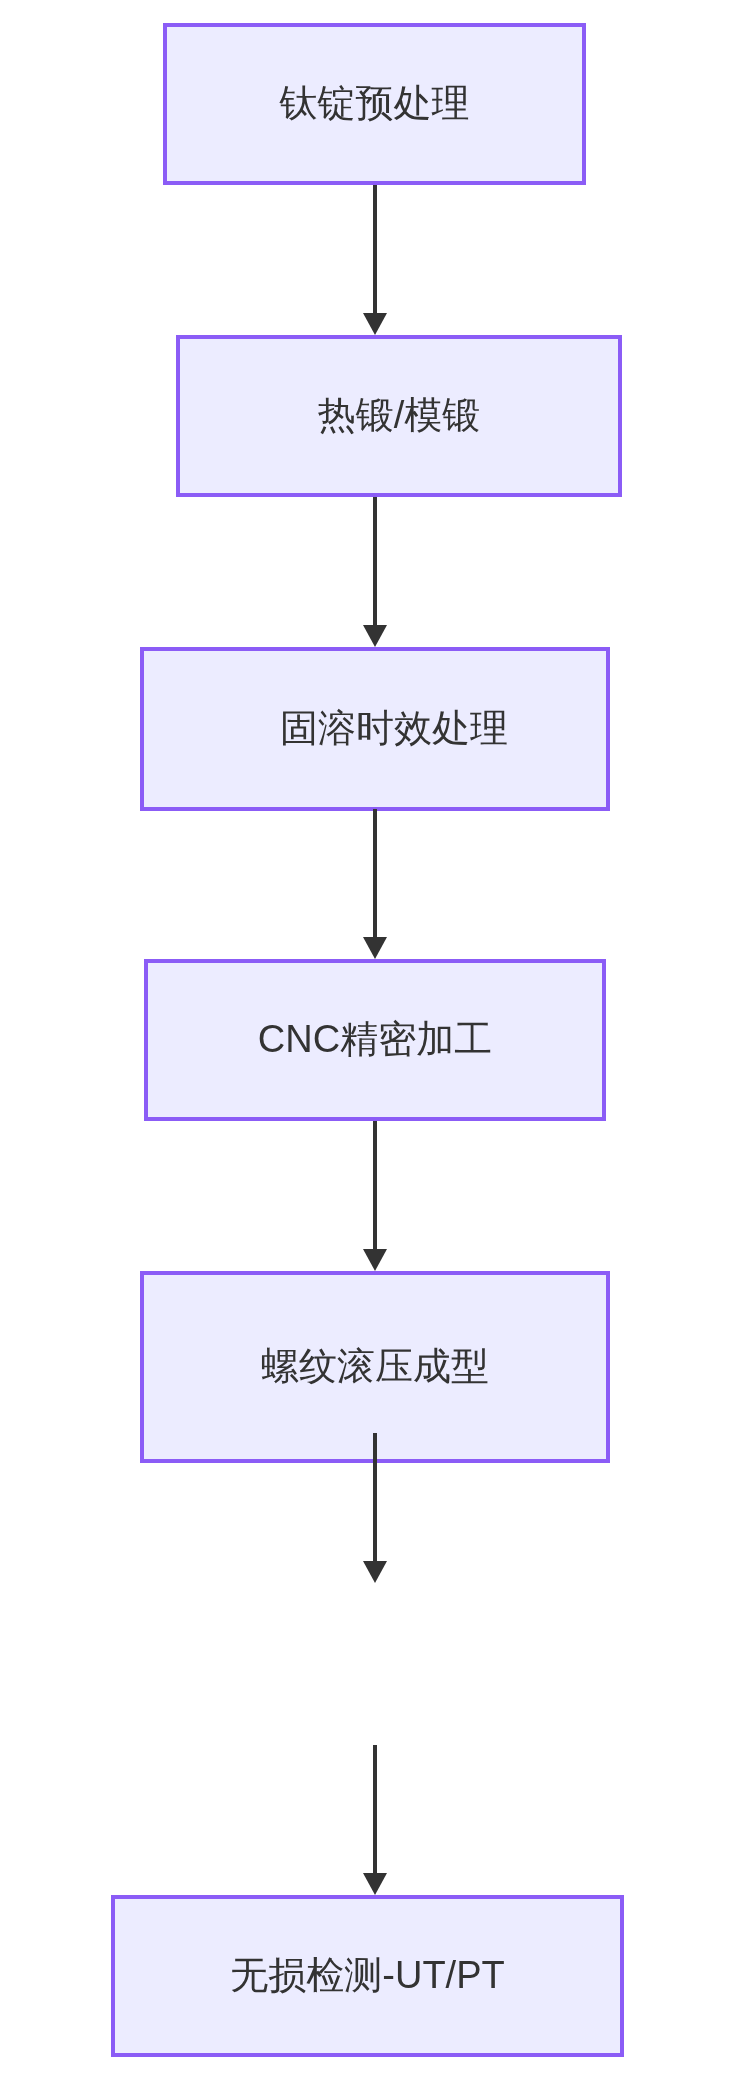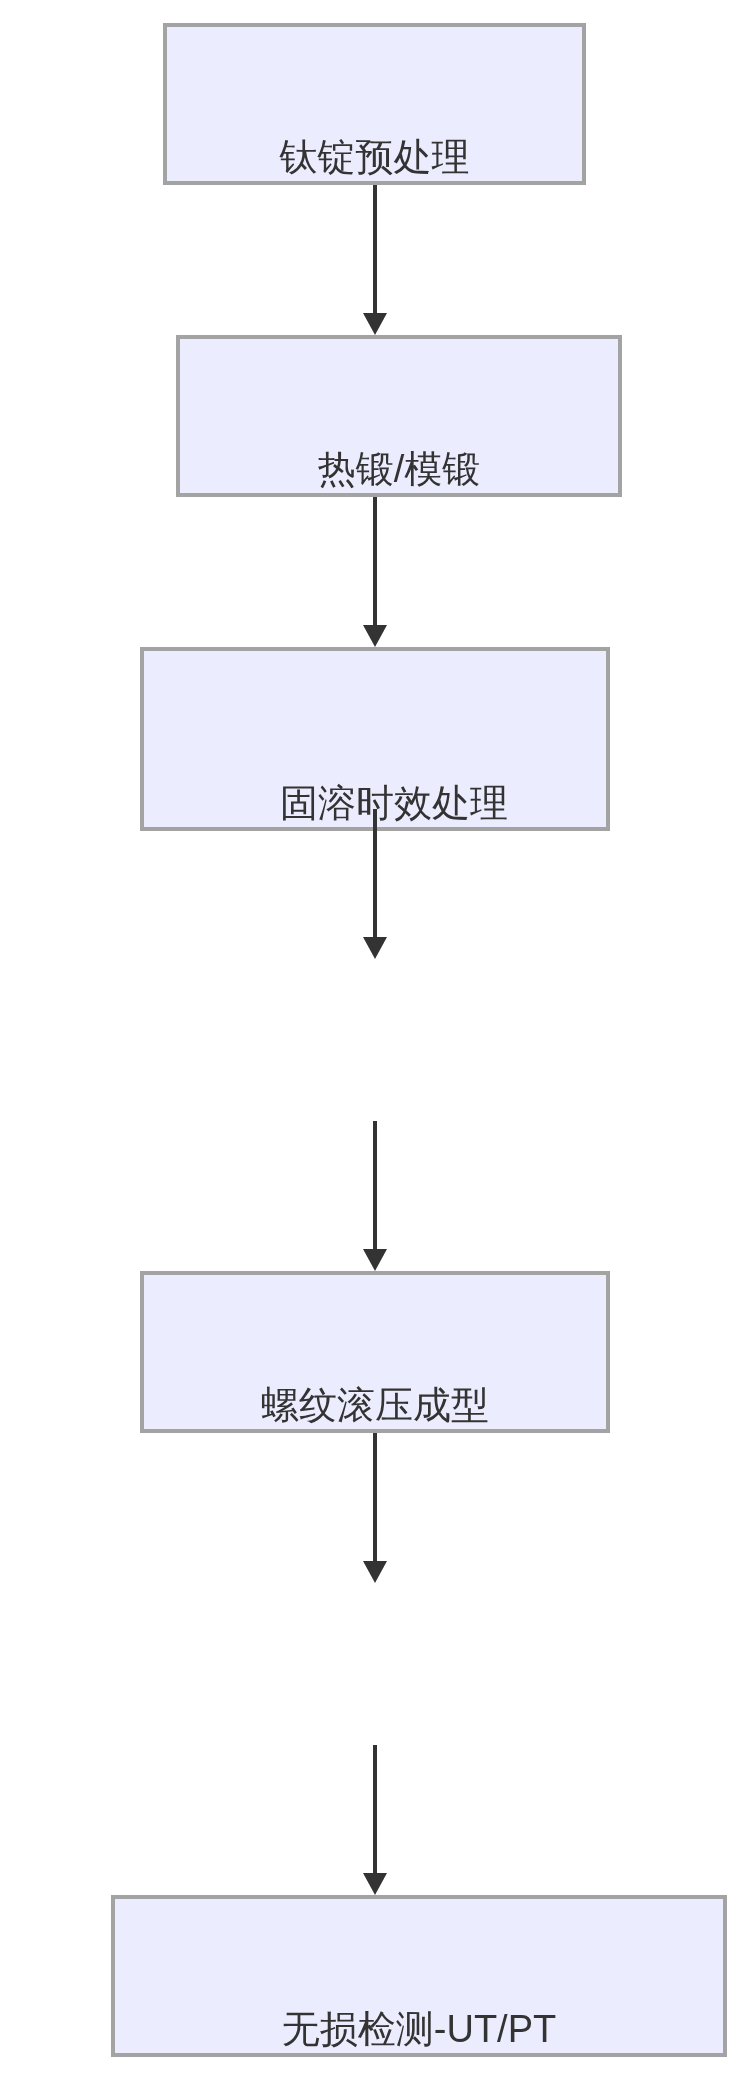--- a/index.html
+++ b/index.html
@@ -12,40 +12,40 @@
     position: relative;
     width: 750px;
     height: 2082px;
     background: #FFFFFF;
     overflow: hidden;
   }
   .node {
     position: absolute;
     box-sizing: border-box;
     background: #ECECFF;
-    border: 4px solid #a3a3a3;
+    border: 4px solid #8b5cf6;
     display: flex;
-    align-items: flex-end;
+    align-items: center;
     justify-content: center;
   }
   .node-label {
     font-size: 38px;
     line-height: 1.2;
     color: #333333;
     white-space: nowrap;
     text-align: center;
   }
   
   .node-1 { left: 163px; top: 23px;   width: 423px; height: 162px; }
   .node-2 { left: 176px; top: 335px;  width: 446px; height: 162px; }
-  .node-3 { left: 140px; top: 647px;  width: 470px; height: 184px; padding-left: 38px; }
+  .node-3 { left: 140px; top: 647px;  width: 470px; height: 164px; padding-left: 38px; }
   .node-4 { left: 144px; top: 959px;  width: 462px; height: 162px; }
-  .node-5 { left: 140px; top: 1271px; width: 470px; height: 162px; }
+  .node-5 { left: 140px; top: 1271px; width: 470px; height: 192px; }
   .node-6 { left: 24px;  top: 1583px; width: 702px; height: 162px; }
-  .node-7 { left: 111px; top: 1895px; width: 616px; height: 162px; }
+  .node-7 { left: 111px; top: 1895px; width: 513px; height: 162px; }
 
   
   .edge-line {
     position: absolute;
     left: 373px;
     width: 4px;
     background: #333333;
   }
   .edge-head {
     position: absolute;
@@ -82,20 +82,23 @@
   <div class="edge-line e2-line"></div>
   <div class="edge-head e2-head"></div>
 
   <div class="node node-3">
     <span class="node-label">固溶时效处理</span>
   </div>
 
   <div class="edge-line e3-line"></div>
   <div class="edge-head e3-head"></div>
 
+  <div class="node node-4">
+    <span class="node-label">CNC精密加工</span>
+  </div>
 
   <div class="edge-line e4-line"></div>
   <div class="edge-head e4-head"></div>
 
   <div class="node node-5">
     <span class="node-label">螺纹滚压成型</span>
   </div>
 
   <div class="edge-line e5-line"></div>
   <div class="edge-head e5-head"></div>

